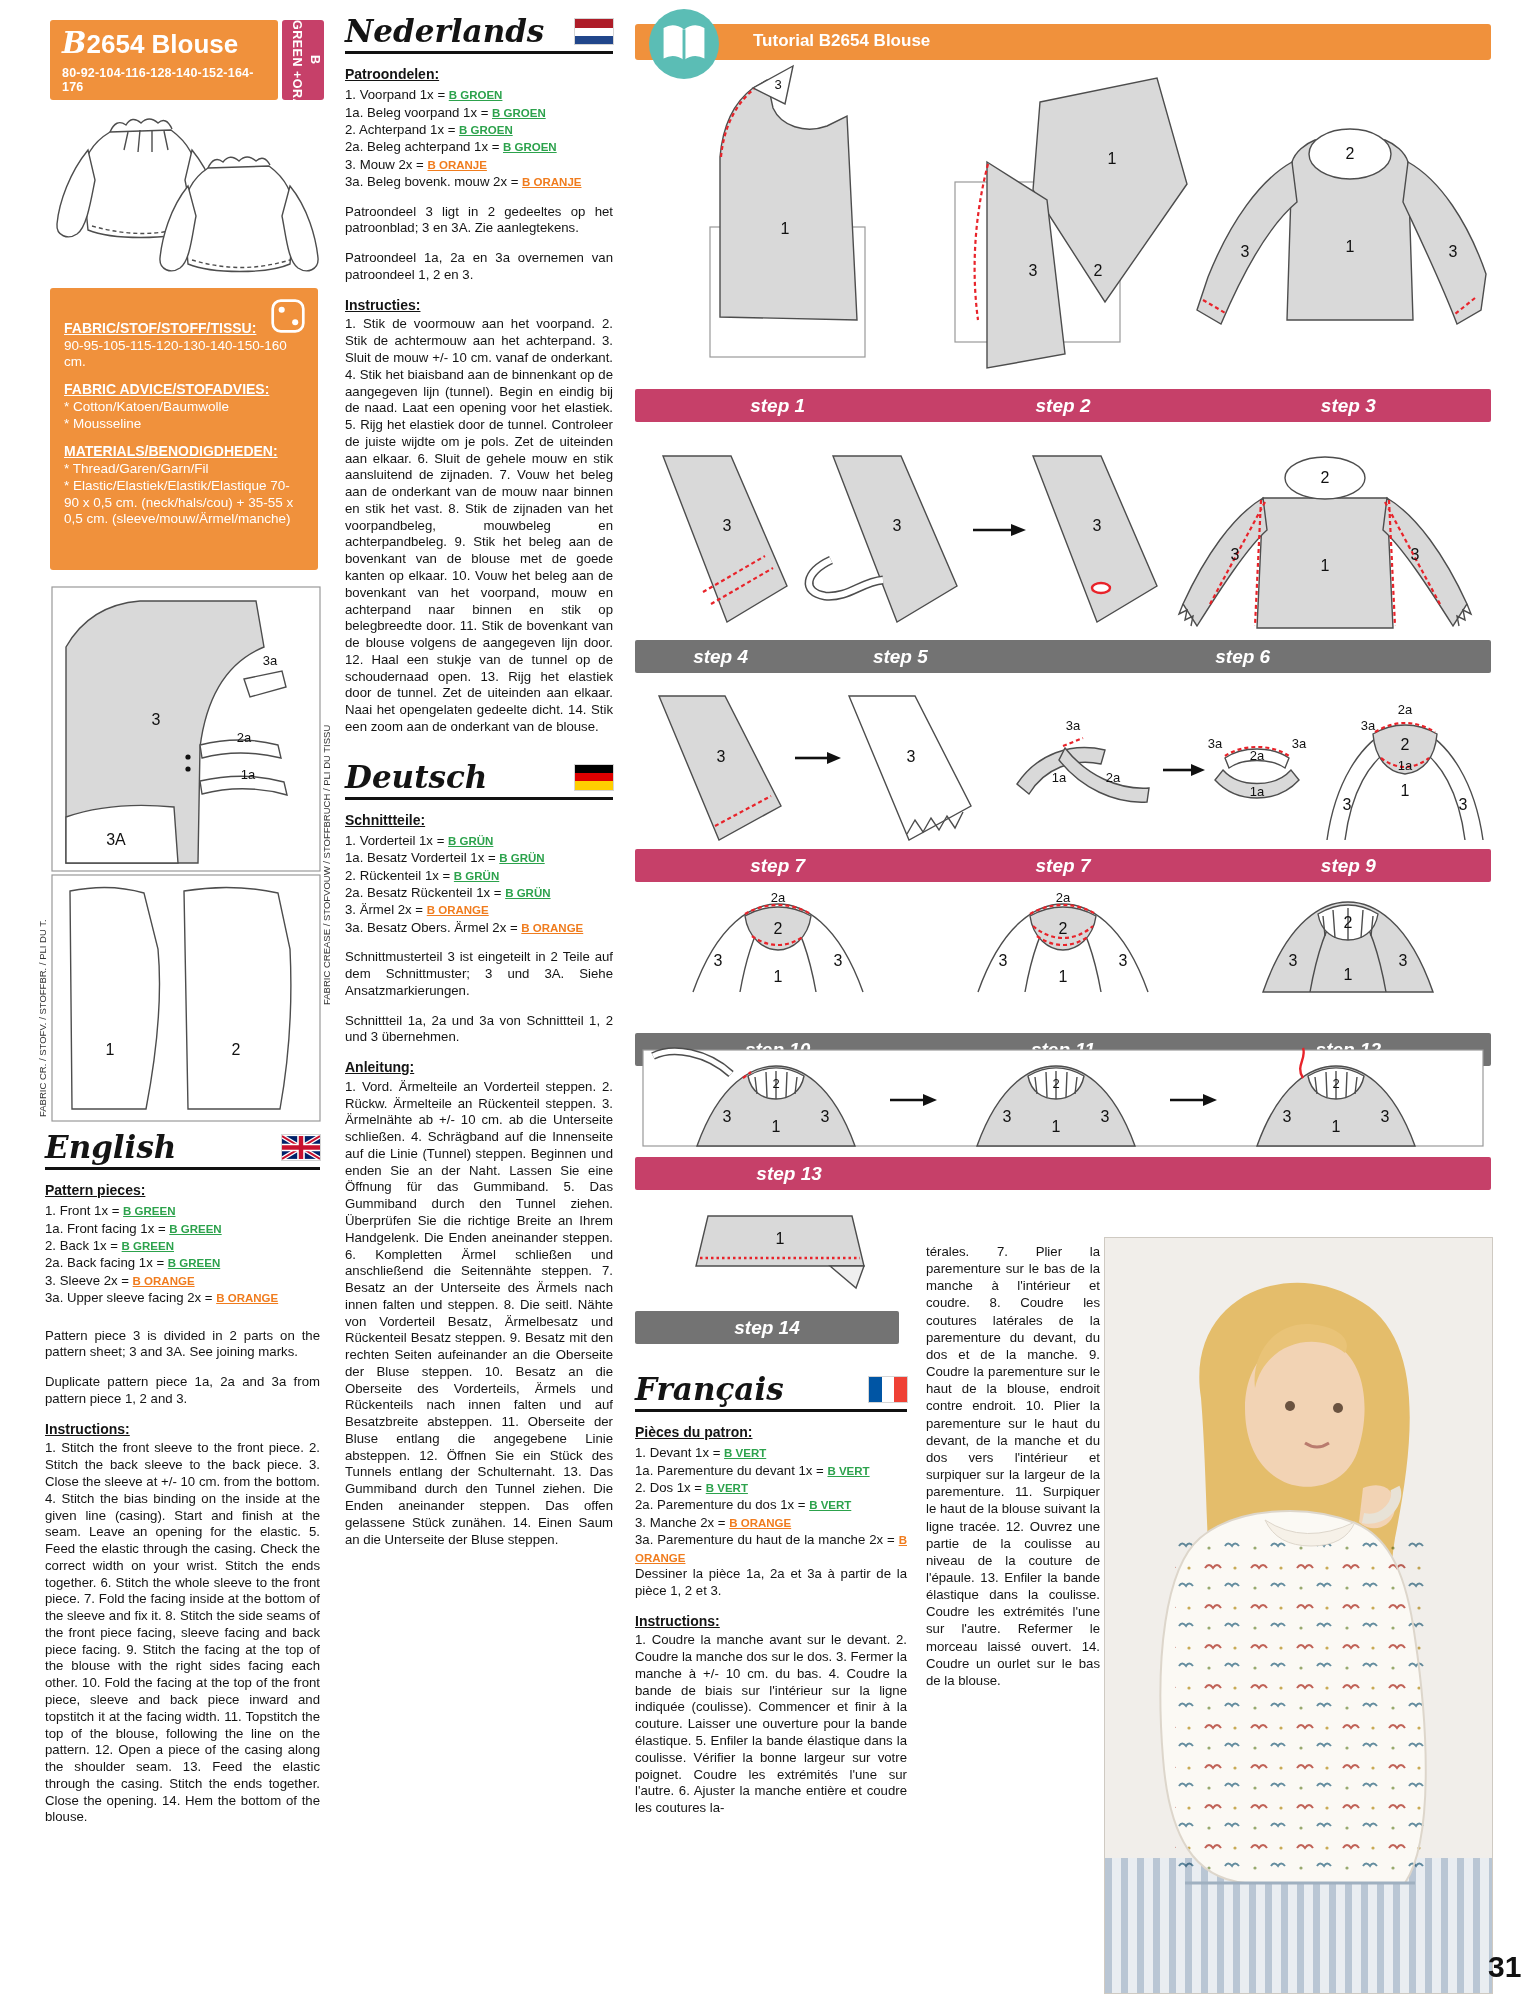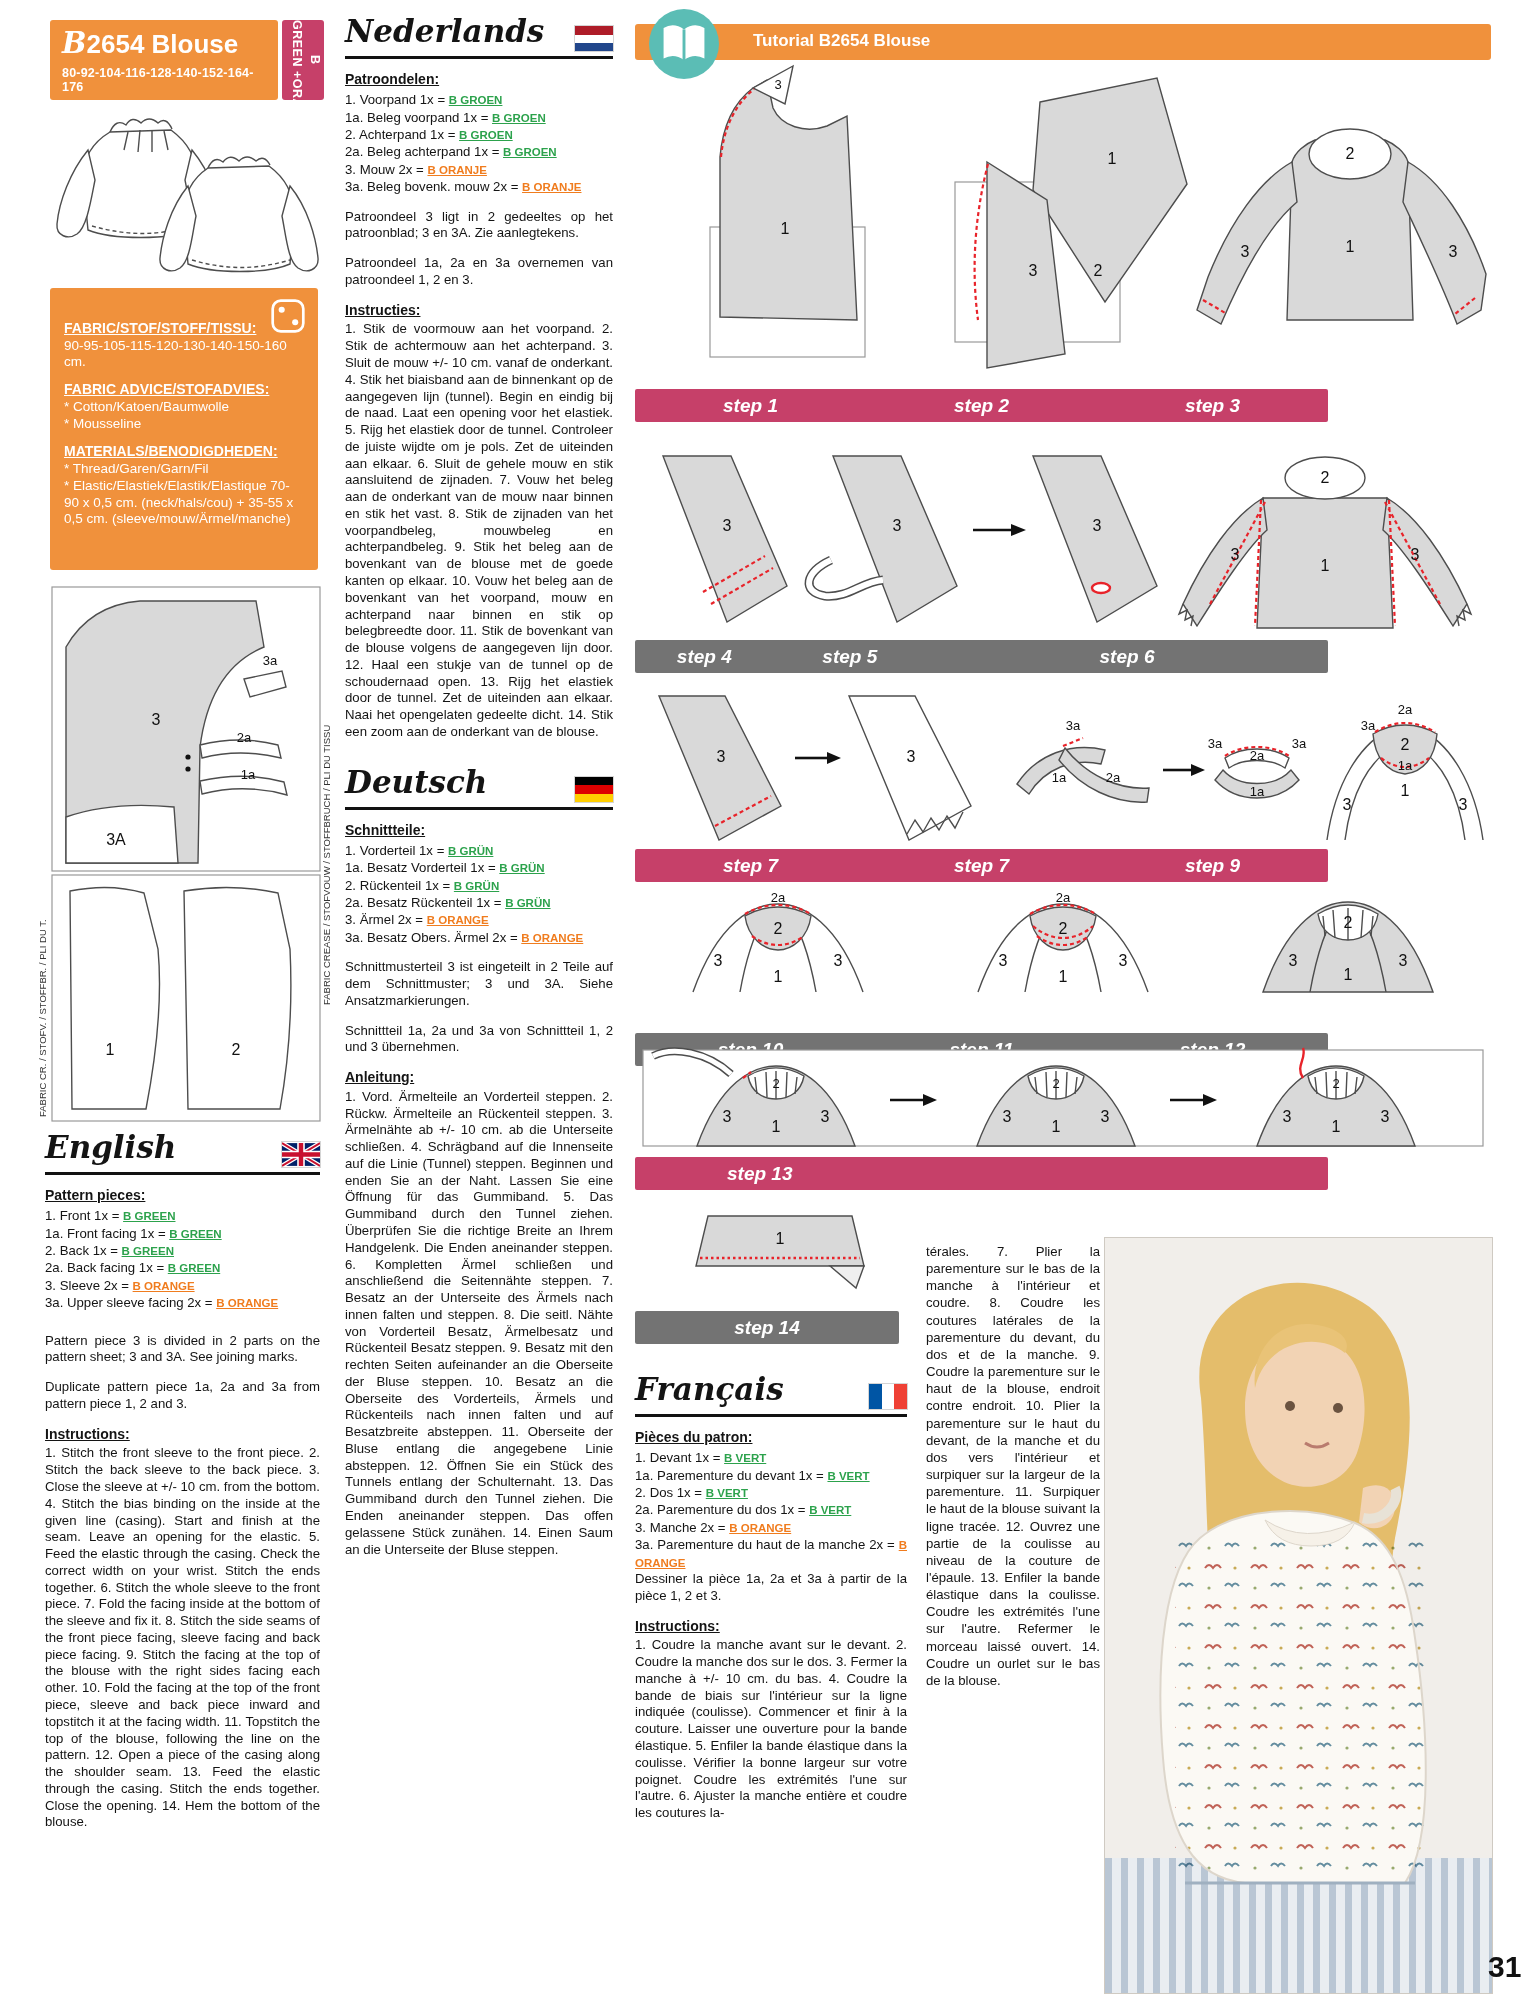--- a/index.html
+++ b/index.html
@@ -22,38 +22,38 @@
   .fab-icon{position:absolute;top:10px;right:12px;width:36px;height:36px;}
   
   .sketches{position:absolute;left:50px;top:98px;}
   .diagram{position:absolute;left:38px;top:585px;}
   
   .col{position:absolute;font-size:13.2px;line-height:1.27;text-align:justify;}
   .col-nl{left:345px;top:12px;width:268px;}
   .col-en{left:45px;top:1128px;width:275px;}
   .col-fr{left:635px;top:1370px;width:272px;}
   .col-frc{left:926px;top:1243px;width:174px;font-size:13.2px;line-height:1.3;}
-  .shead{display:flex;justify-content:space-between;align-items:flex-end;
-         border-bottom:3px solid #111;padding-bottom:5px;margin-bottom:12px;}
+  .shead{display:flex;justify-content:space-between;align-items:center;
+         border-bottom:3px solid #111;margin-bottom:12px;}
   .shead .nm{font-family:"DejaVu Serif",serif;font-style:italic;font-weight:bold;font-size:31px;}
   .lh{font-weight:bold;text-decoration:underline;font-size:14px;margin:10px 0 2px 0;}
   .plist div{line-height:1.32;}
   .ref{font-weight:bold;text-decoration:underline;font-size:11.5px;}
   .ref.g{color:#2CA24C}.ref.o{color:#F07C1E}
   .col p{margin:0 0 13px 0;}
   
   .flag{width:38px;height:25px;display:inline-block;box-shadow:0 0 0 1px #d5d5d5;flex:none;}
   .flag div{height:33.33%;}
   .flag-fr{display:flex;}
   .flag-fr div{width:33.33%;height:100%;}
   
   .tut-head{position:absolute;left:635px;top:24px;width:856px;height:36px;background:#F0913C;border-radius:3px;}
   .tut-head .ttl{position:absolute;left:118px;top:7px;color:#fff;font-weight:bold;font-size:17px;}
   .book-circle{position:absolute;left:14px;top:-15px;width:70px;height:70px;border-radius:50%;background:#5BBDB5;}
-  .bar{position:absolute;left:635px;width:693px;height:33px;display:flex;align-items:center;
+  .bar{position:absolute;left:635px;width:856px;height:33px;display:flex;align-items:center;
        color:#fff;font-weight:bold;font-style:italic;font-size:19px;border-radius:2px;}
   .bar.pink{background:#C64069}.bar.orange{background:#737373}
   .bar .cell{text-align:center;}
   .row-svg{position:absolute;left:635px;}
   
   .pg{fill:#d9d9d9;stroke:#4d4d4d;stroke-width:1.4;}
   .pw{fill:#ffffff;stroke:#4d4d4d;stroke-width:1.4;}
   .pp{fill:#ffffff;stroke:#999;stroke-width:1.2;}
   .rd{fill:none;stroke:#E8232A;stroke-width:2.2;stroke-dasharray:4 3;}
   .ln{fill:none;stroke:#4d4d4d;stroke-width:1.4;}

